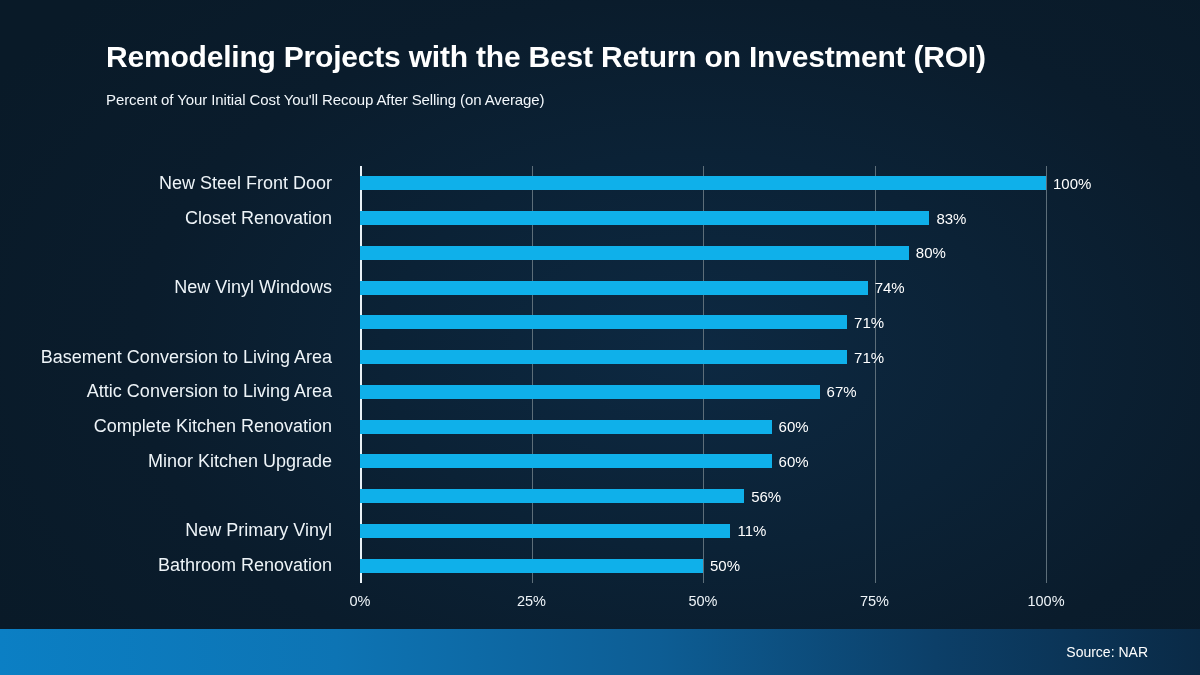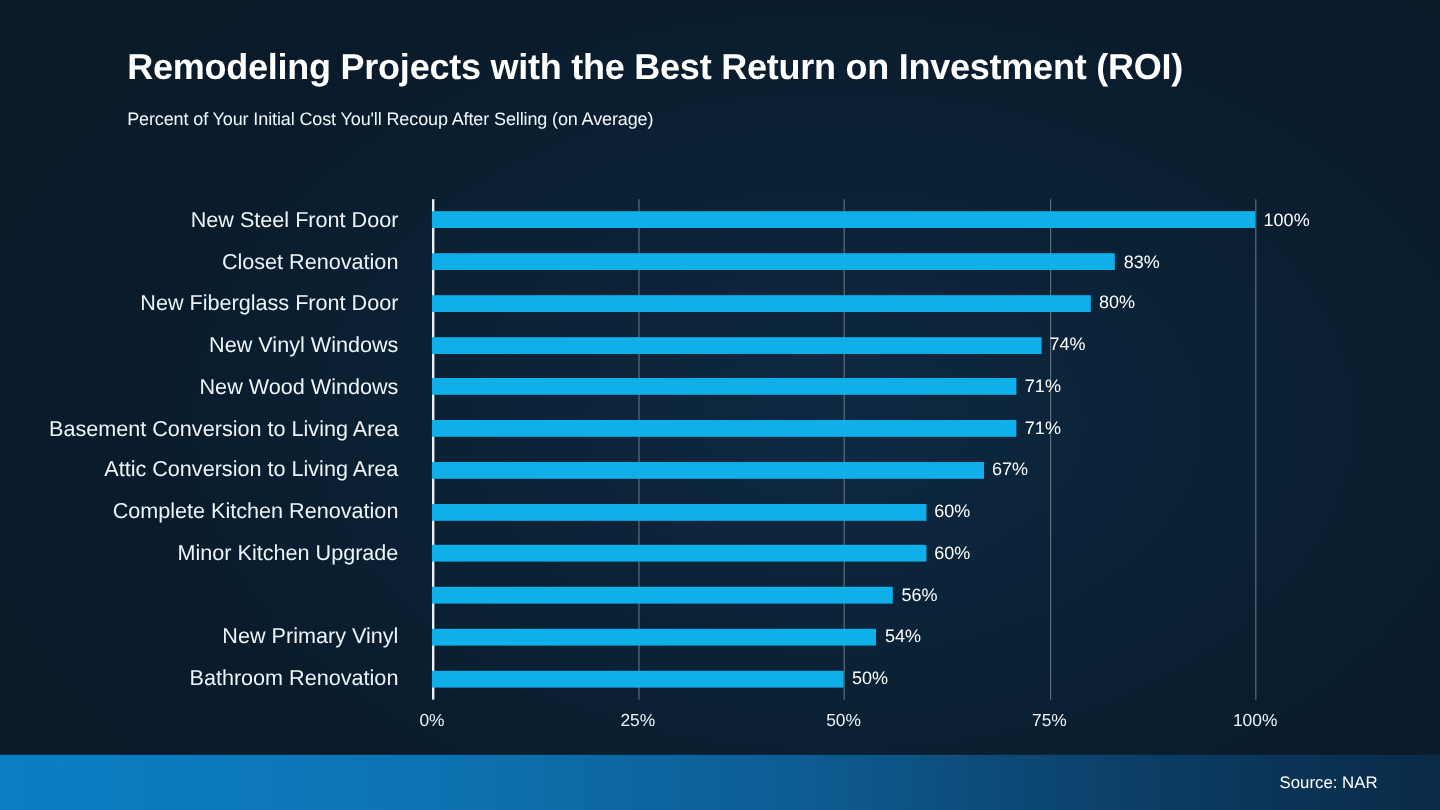--- a/index.html
+++ b/index.html
@@ -105,23 +105,21 @@
 <div id="slide">
 
   <div id="header">
     <div id="chart-title">Remodeling Projects with the Best Return on Investment (ROI)</div>
     <div id="chart-subtitle">Percent of Your Initial Cost You'll Recoup After Selling (on Average)</div>
   </div>
 
   <div id="cat-layer">
       <div class="cat-item" style="top: 0px;">New Steel Front Door</div>
       <div class="cat-item" style="top: 34.75px;">Closet Renovation</div>
-      <div class="cat-item" style="top: 69.5px;">New Fiberglass Front Door</div>
       <div class="cat-item" style="top: 104.25px;">New Vinyl Windows</div>
-      <div class="cat-item" style="top: 139px;">New Wood Windows</div>
       <div class="cat-item" style="top: 173.75px;">Basement Conversion to Living Area</div>
       <div class="cat-item" style="top: 208.5px;">Attic Conversion to Living Area</div>
       <div class="cat-item" style="top: 243.25px;">Complete Kitchen Renovation</div>
       <div class="cat-item" style="top: 278px;">Minor Kitchen Upgrade</div>
       <div class="cat-item" style="top: 347.5px;">New Primary Vinyl</div>
       <div class="cat-item" style="top: 382.25px;">Bathroom Renovation</div>
     </div>
 
   <div id="y-axis-line"></div>
 
@@ -165,21 +163,21 @@
       <div class="bar-row" style="top: 278px;">
         <div class="bar" style="width: 411.6px; background: rgb(15, 176, 234);"></div>
         <span class="bar-value">60%</span>
       </div>
       <div class="bar-row" style="top: 312.75px;">
         <div class="bar" style="width: 384.16px; background: rgb(15, 176, 234);"></div>
         <span class="bar-value">56%</span>
       </div>
       <div class="bar-row" style="top: 347.5px;">
         <div class="bar" style="width: 370.44px; background: rgb(15, 176, 234);"></div>
-        <span class="bar-value">54%</span>
+        <span class="bar-value">11%</span>
       </div>
       <div class="bar-row" style="top: 382.25px;">
         <div class="bar" style="width: 343px; background: rgb(15, 176, 234);"></div>
         <span class="bar-value">50%</span>
       </div>
     </div>
 
   <div id="x-axis">
       <div class="tick-label" style="left: 0px;">0%</div>
       <div class="tick-label" style="left: 171.5px;">25%</div>

